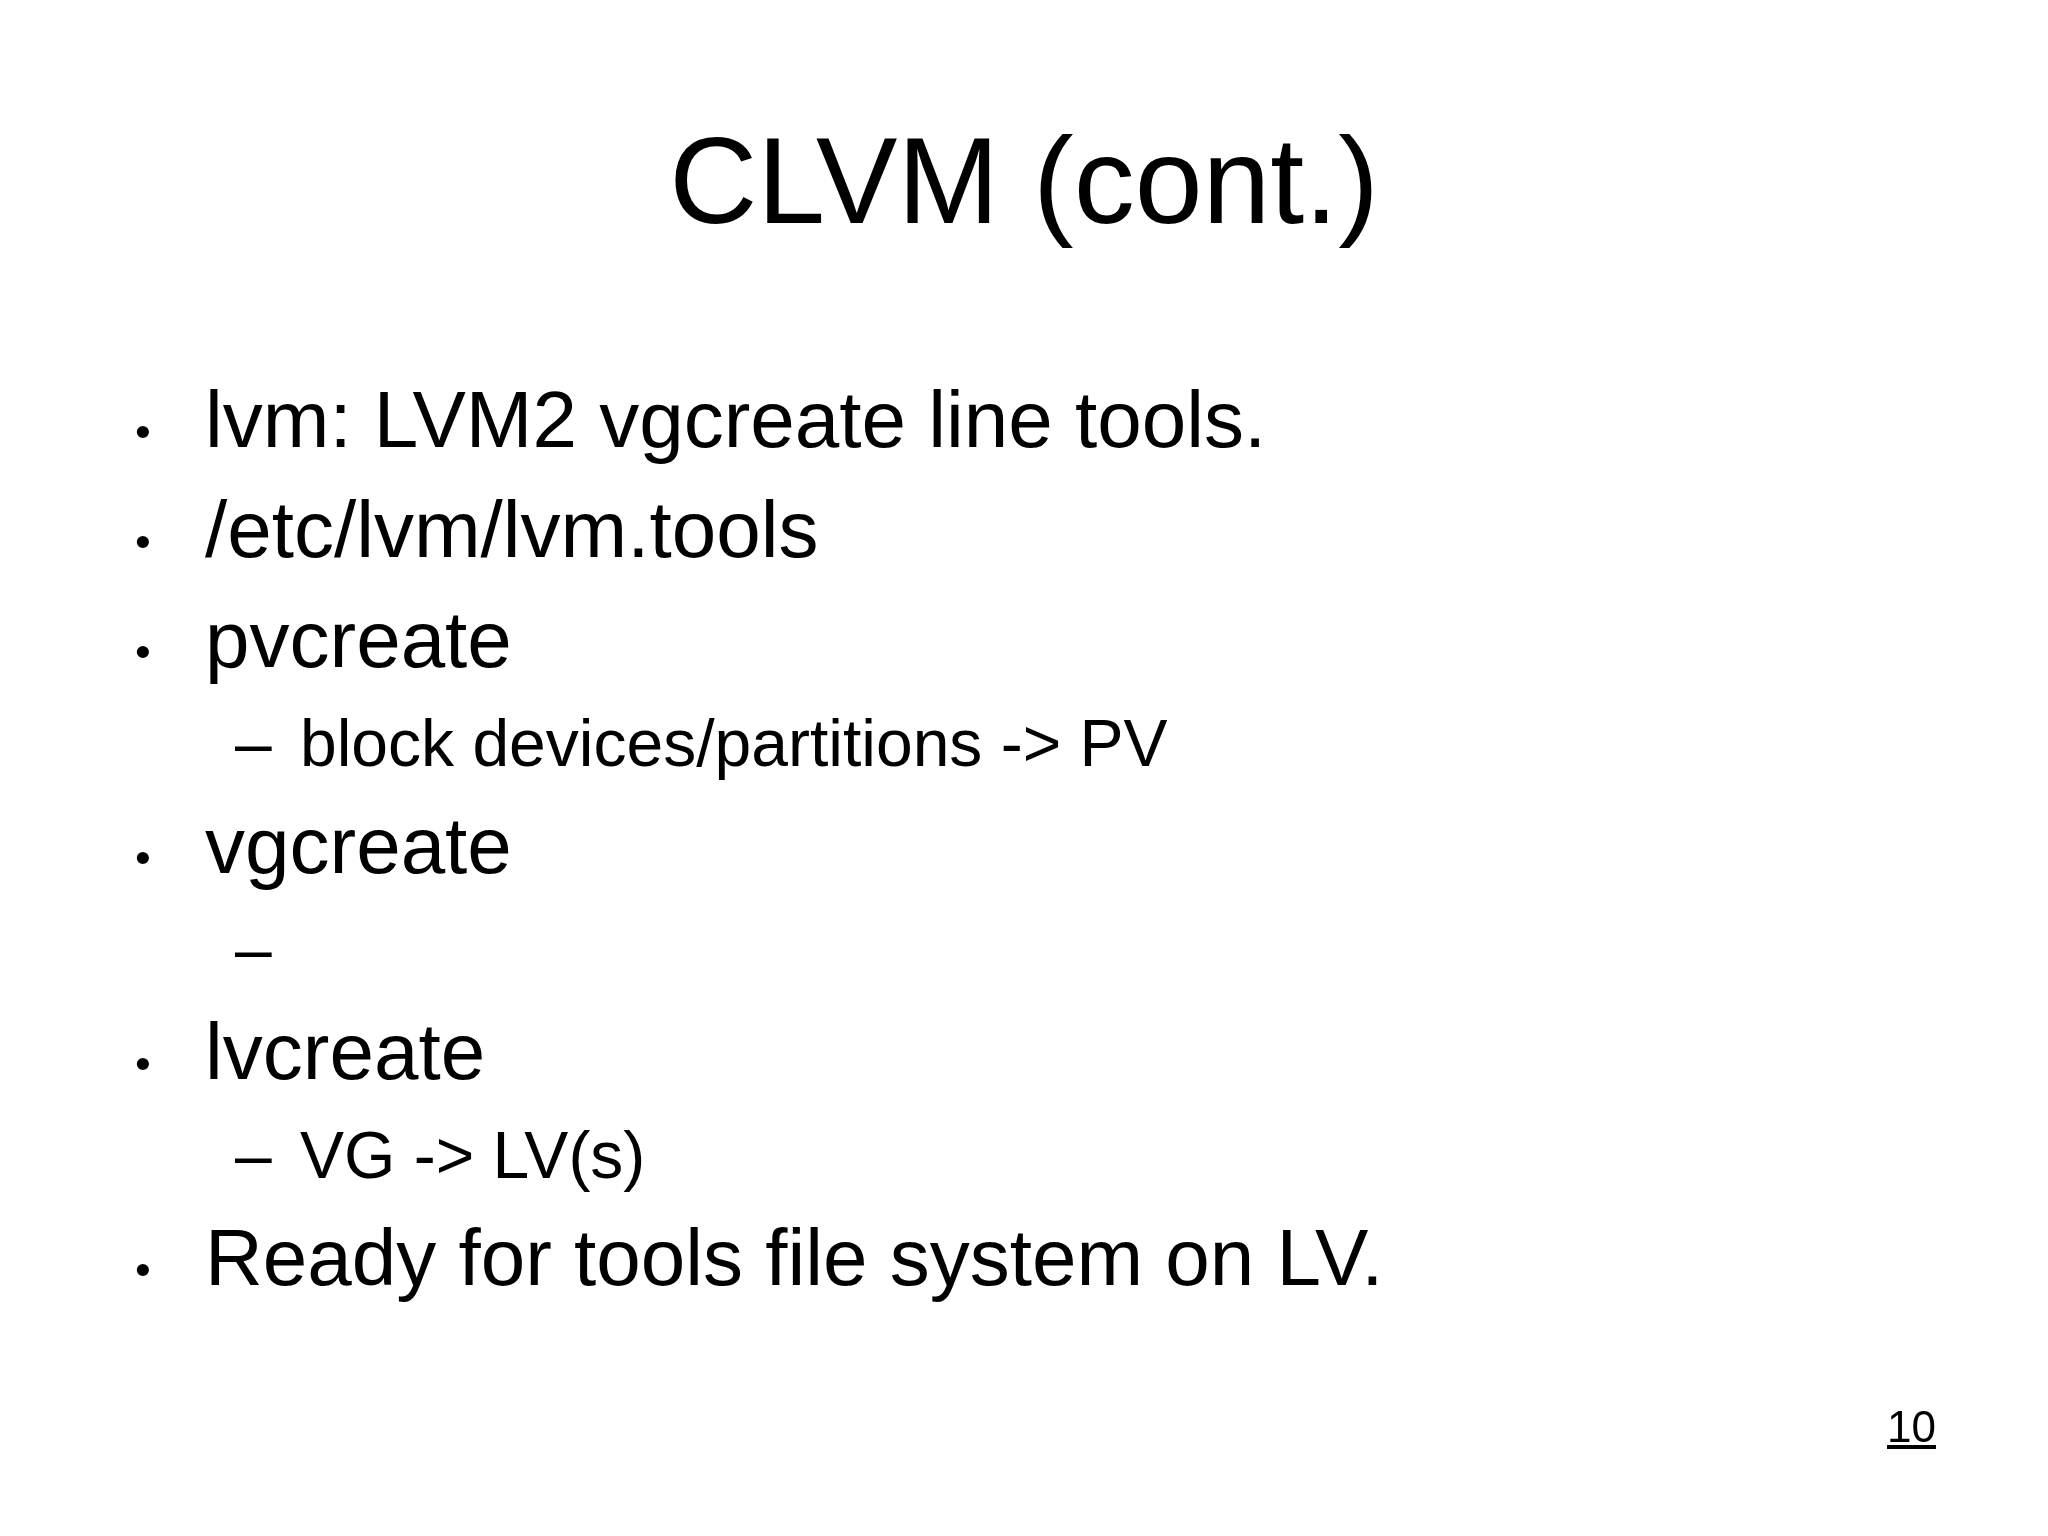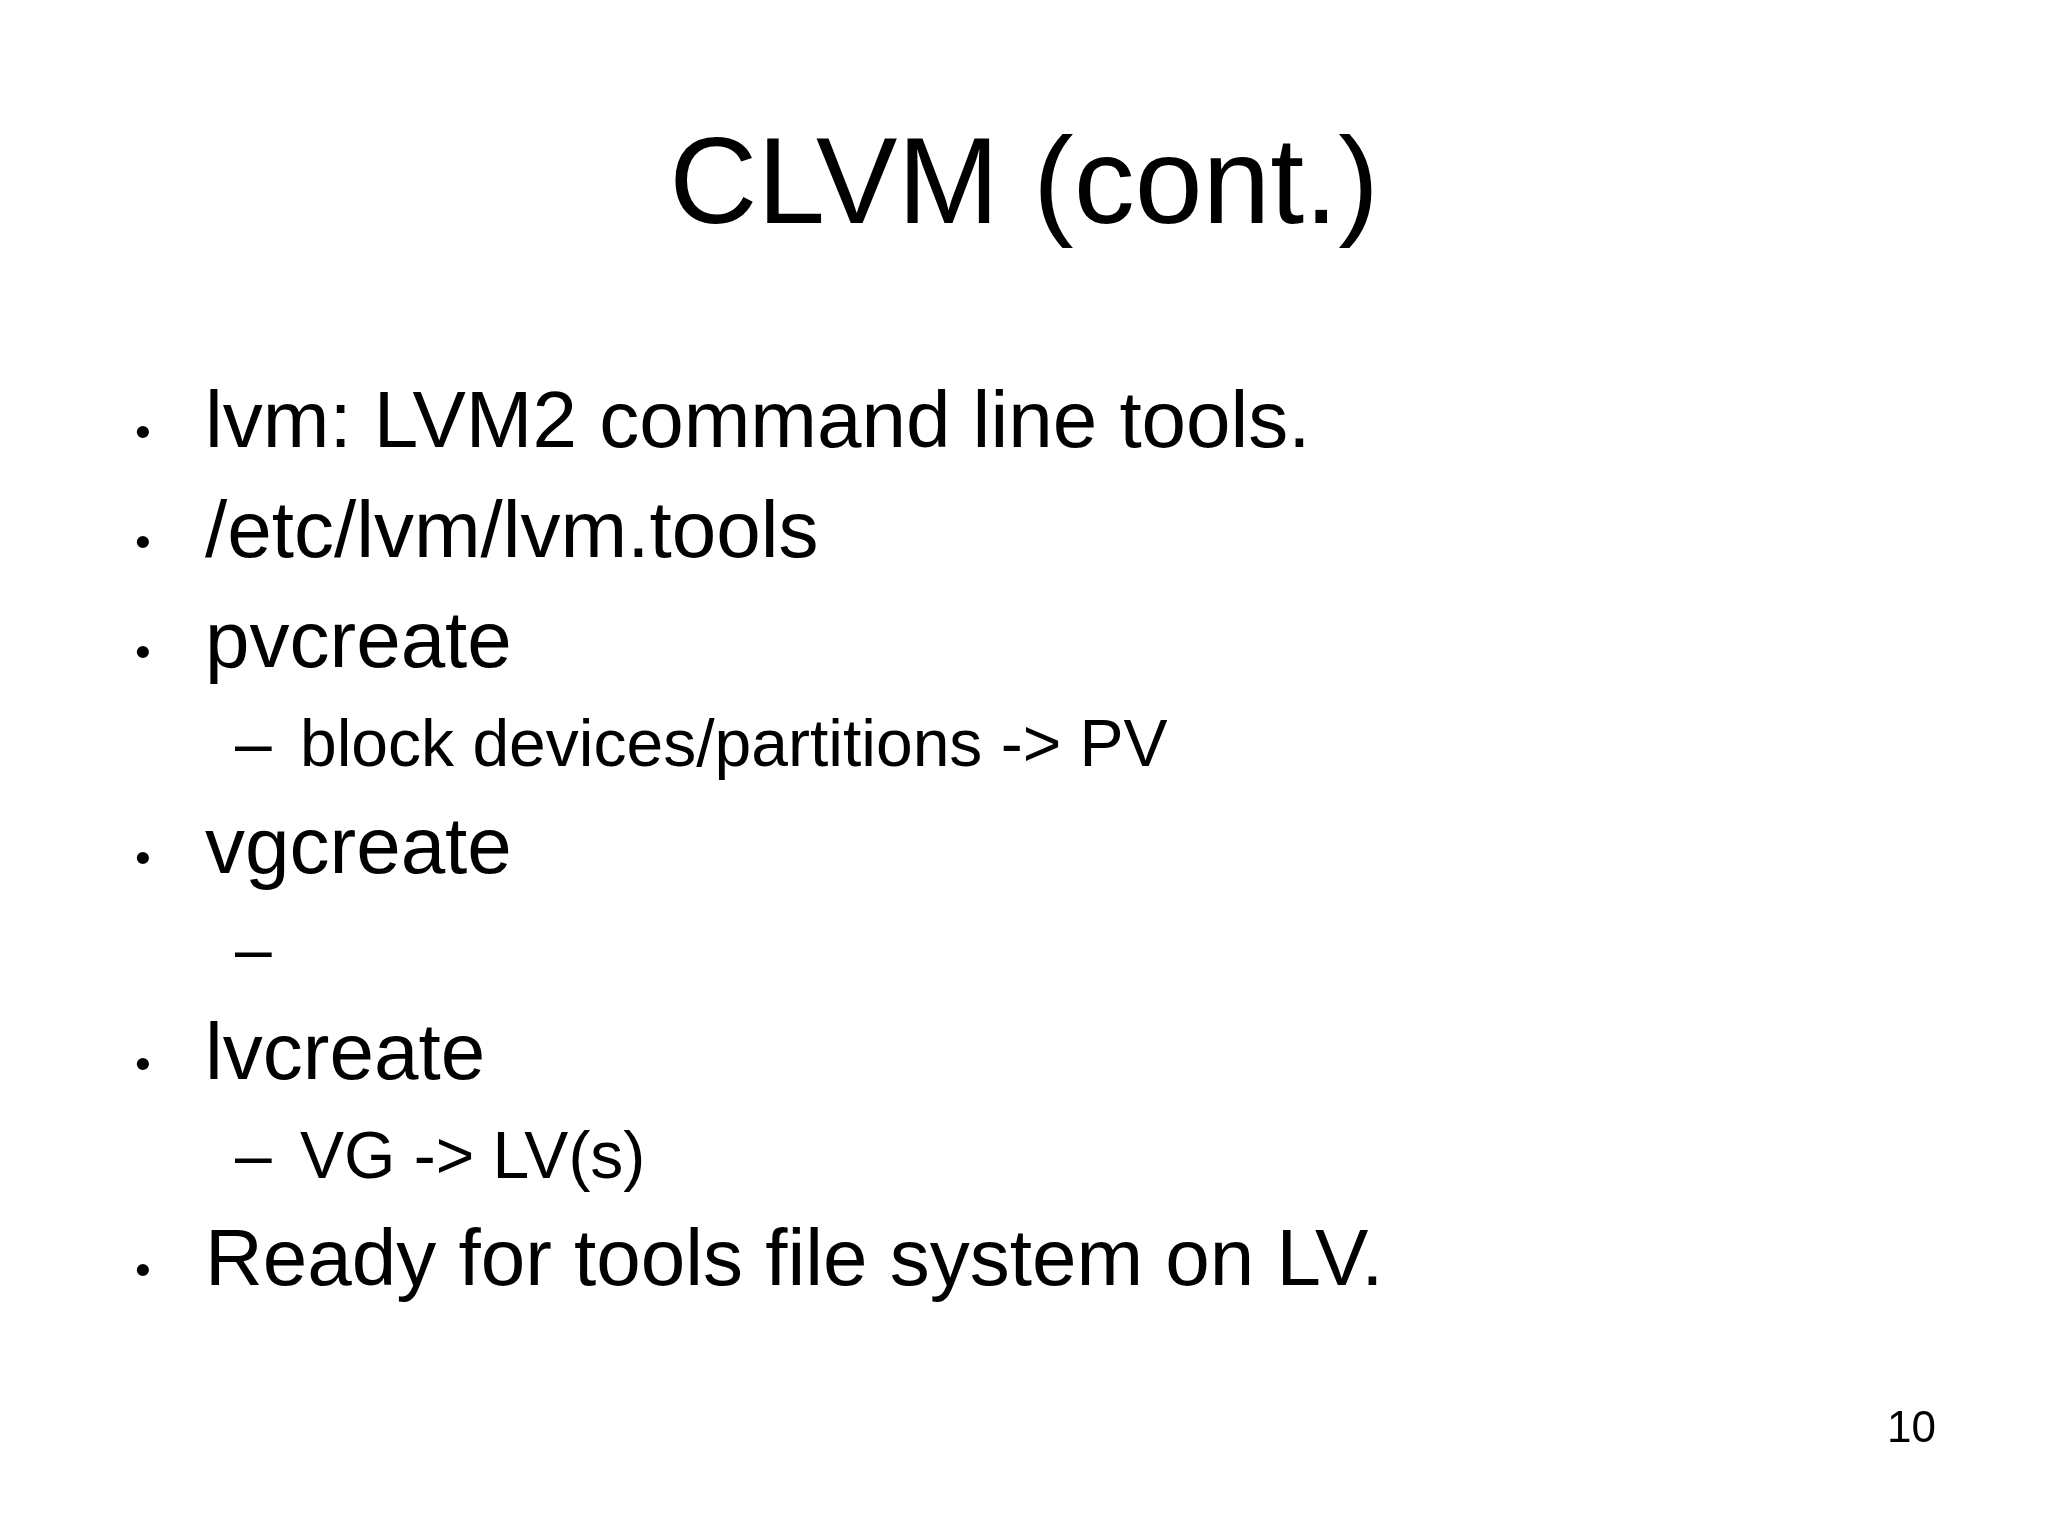--- a/index.html
+++ b/index.html
@@ -61,34 +61,35 @@
   }
   .btext {
     white-space: pre-wrap;
   }
   .page-number {
     position: absolute;
     top: 1405px;
     right: 112px;
     font-size: 44px;
     line-height: 1.0;
+    text-decoration: underline;
   }
 </style>
 </head>
 <body>
 
 <div class="slide">
 
   <div class="title">CLVM (cont.)</div>
 
   <div class="content">
 
     <div class="bullet-item level1">
       <span class="marker">•</span>
-      <span class="btext">lvm: LVM2 command line tools.</span>
+      <span class="btext">lvm: LVM2 vgcreate line tools.</span>
     </div>
 
     <div class="bullet-item level1">
       <span class="marker">•</span>
       <span class="btext">/etc/lvm/lvm.tools</span>
     </div>
 
     <div class="bullet-item level1">
       <span class="marker">•</span>
       <span class="btext">pvcreate</span>

